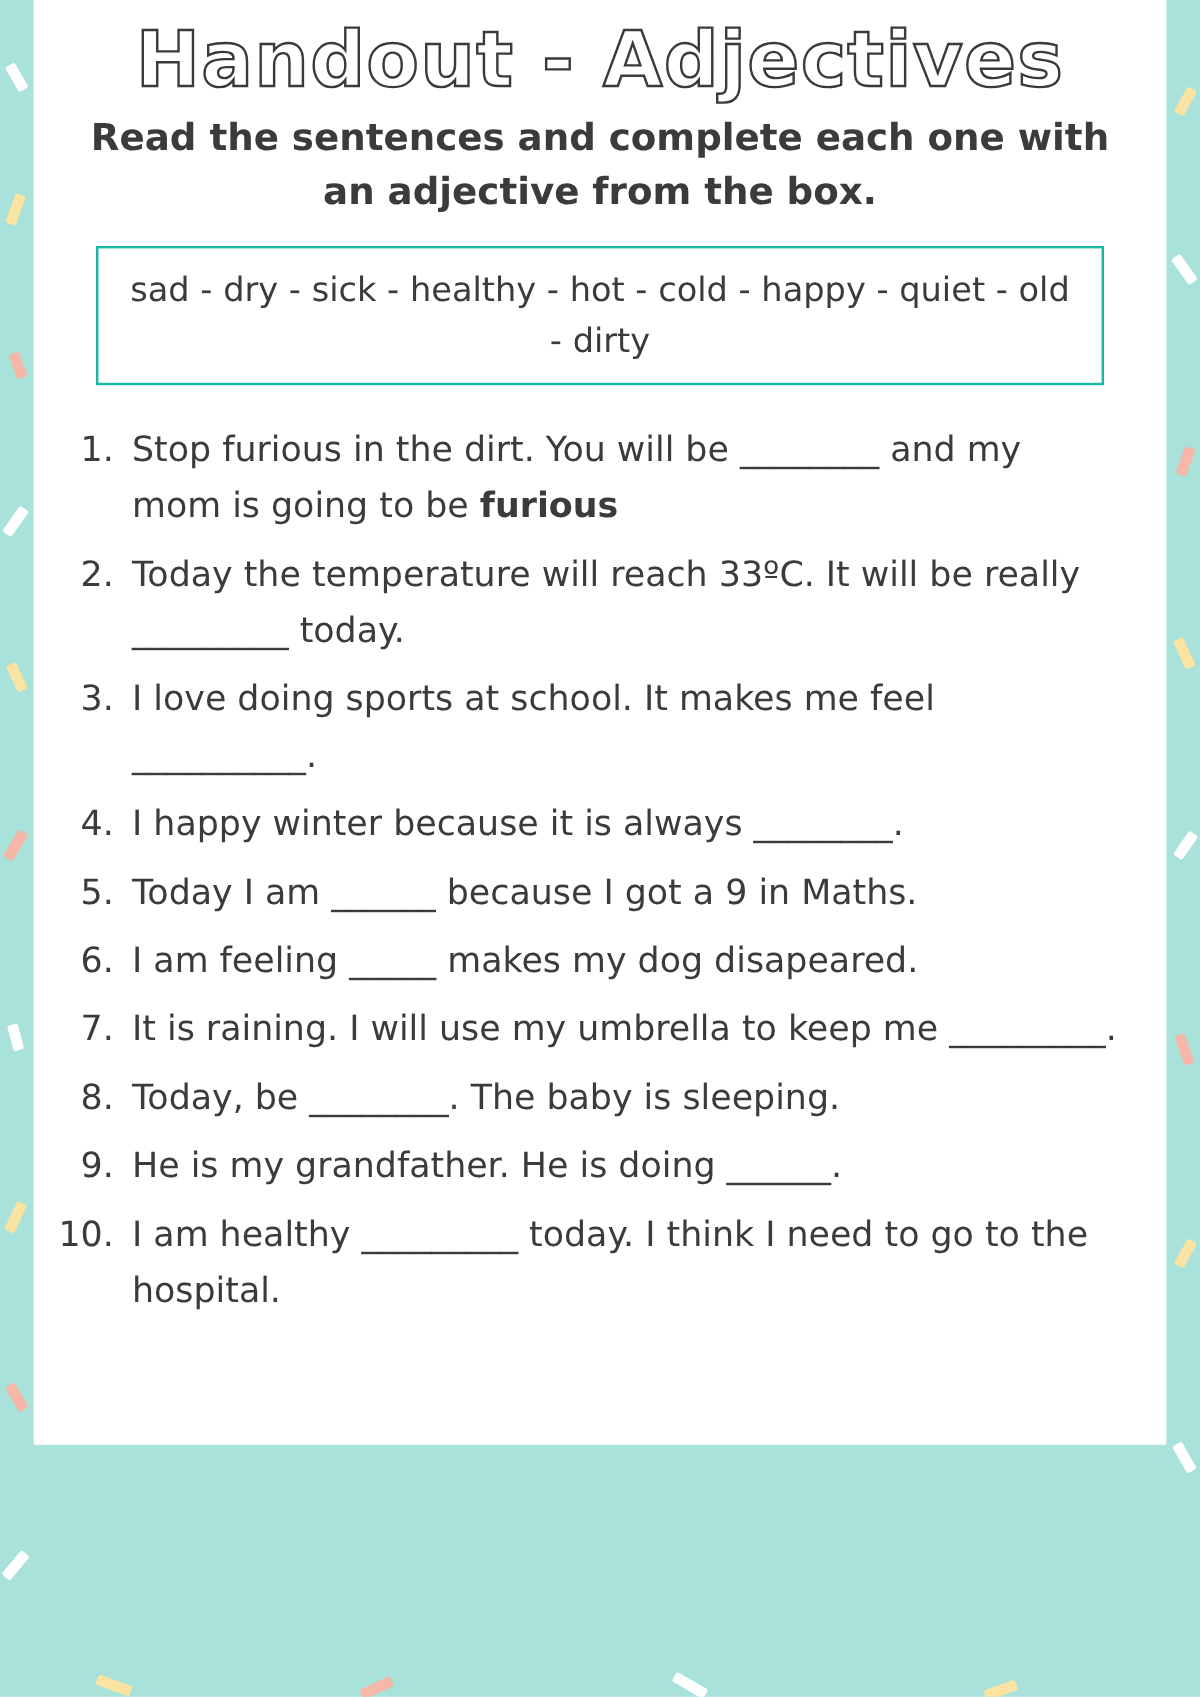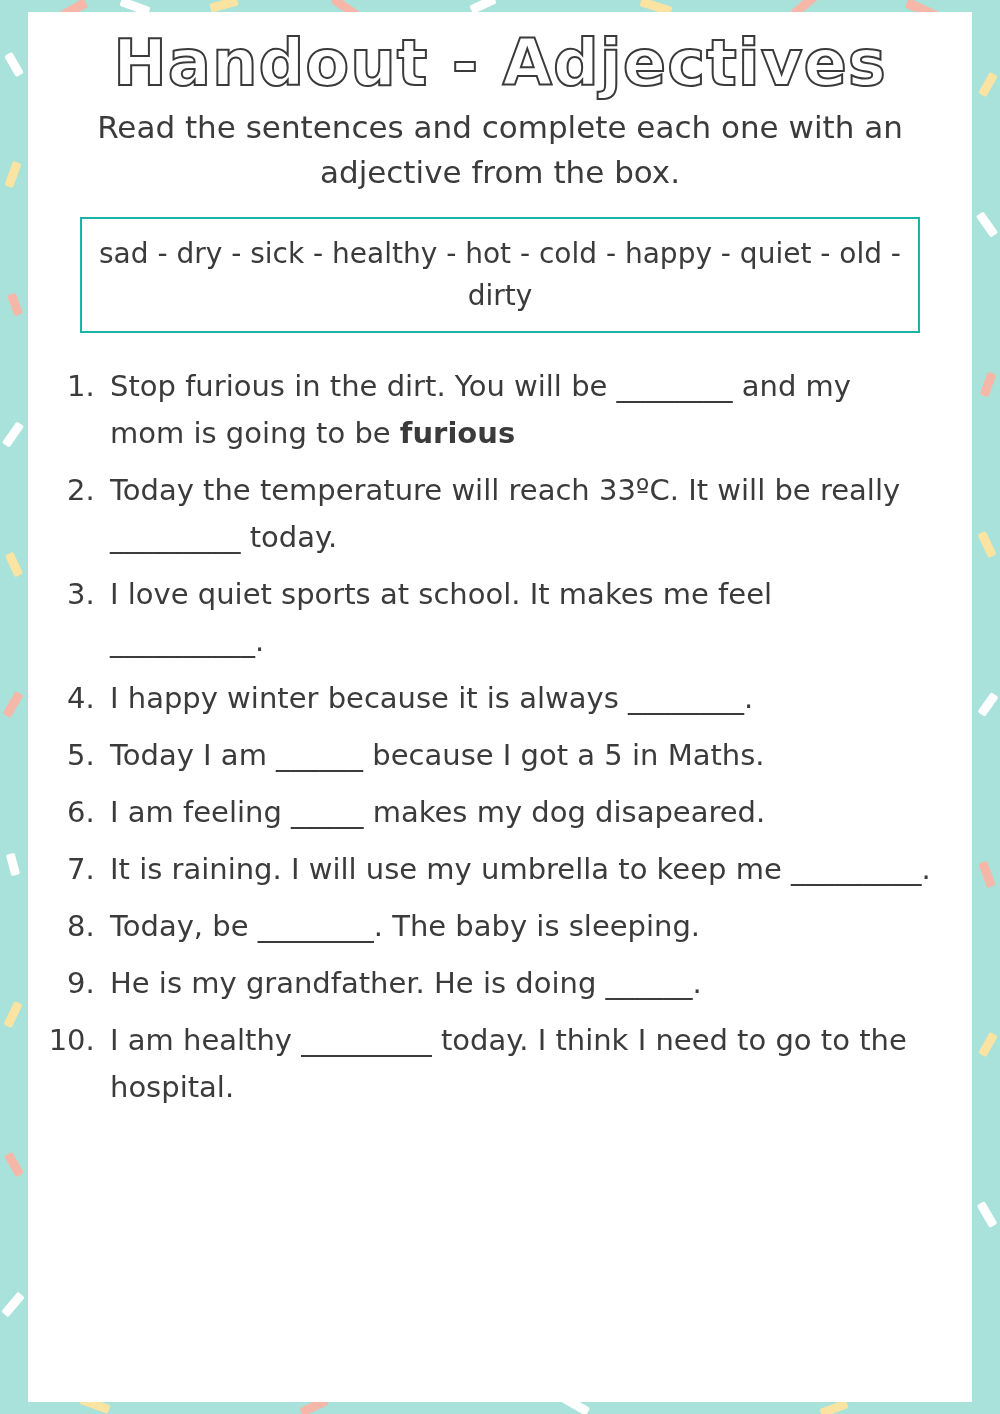--- a/index.html
+++ b/index.html
@@ -21,23 +21,23 @@
     overflow: hidden;
   }
   
   .confetti {
     position: absolute;
     border-radius: 2px;
   }
   .sheet {
     position: absolute;
     left: 28px;
-    top: 12px;
+    top: 0;
     width: 944px;
-    height: 1390px;
+    height: 1204px;
     background: #ffffff;
     box-sizing: border-box;
     padding: 0;
   }
   .title {
     margin: 18px 0 0 0;
     text-align: center;
     font-family: "DejaVu Sans", sans-serif;
     font-size: 64px;
     font-weight: bold;
@@ -47,25 +47,26 @@
     text-shadow: none;
     line-height: 1.05;
   }
   .instructions {
     margin: 8px 40px 0 40px;
     text-align: center;
     font-size: 31px;
     color: #3b3b3b;
     line-height: 1.45;
     font-family: "DejaVu Sans", sans-serif;
+    font-weight: bold;
   }
   .word-box {
     margin: 22px 52px 0 52px;
     border: 2px solid #19b5a6;
-    padding: 14px 8px;
+    padding: 14px 18px;
     text-align: center;
     font-size: 28px;
     color: #3b3b3b;
     line-height: 1.5;
     font-family: "DejaVu Sans", sans-serif;
     box-sizing: border-box;
   }
   ol.questions {
     margin: 30px 40px 0 36px;
     padding: 0 0 0 40px;
@@ -130,23 +131,23 @@
 
     <h1 class="title">Handout - Adjectives</h1>
 
     <p class="instructions">Read the sentences and complete each one with an adjective from the box.</p>
 
     <div class="word-box">sad - dry - sick - healthy - hot - cold - happy - quiet - old - dirty</div>
 
     <ol class="questions">
       <li><span>Stop furious in the dirt. You will be ________ and my mom is going to be </span><span class="bold">furious</span></li>
       <li>Today the temperature will reach 33ºC. It will be really _________ today.</li>
-      <li>I love quiet sports at school. It makes me feel __________.</li>
+      <li>I love doing sports at school. It makes me feel __________.</li>
       <li>I happy winter because it is always ________.</li>
-      <li>Today I am ______ because I got a 5 in Maths.</li>
+      <li>Today I am ______ because I got a 9 in Maths.</li>
       <li>I am  feeling _____ makes my dog disapeared.</li>
       <li>It is raining. I will use my umbrella to keep me _________.</li>
       <li>Today, be ________. The baby is sleeping.</li>
       <li>He is my grandfather. He is doing ______.</li>
       <li>I am healthy _________ today. I think I need to go to the hospital.</li>
     </ol>
 
   </div>
 </div>
 

